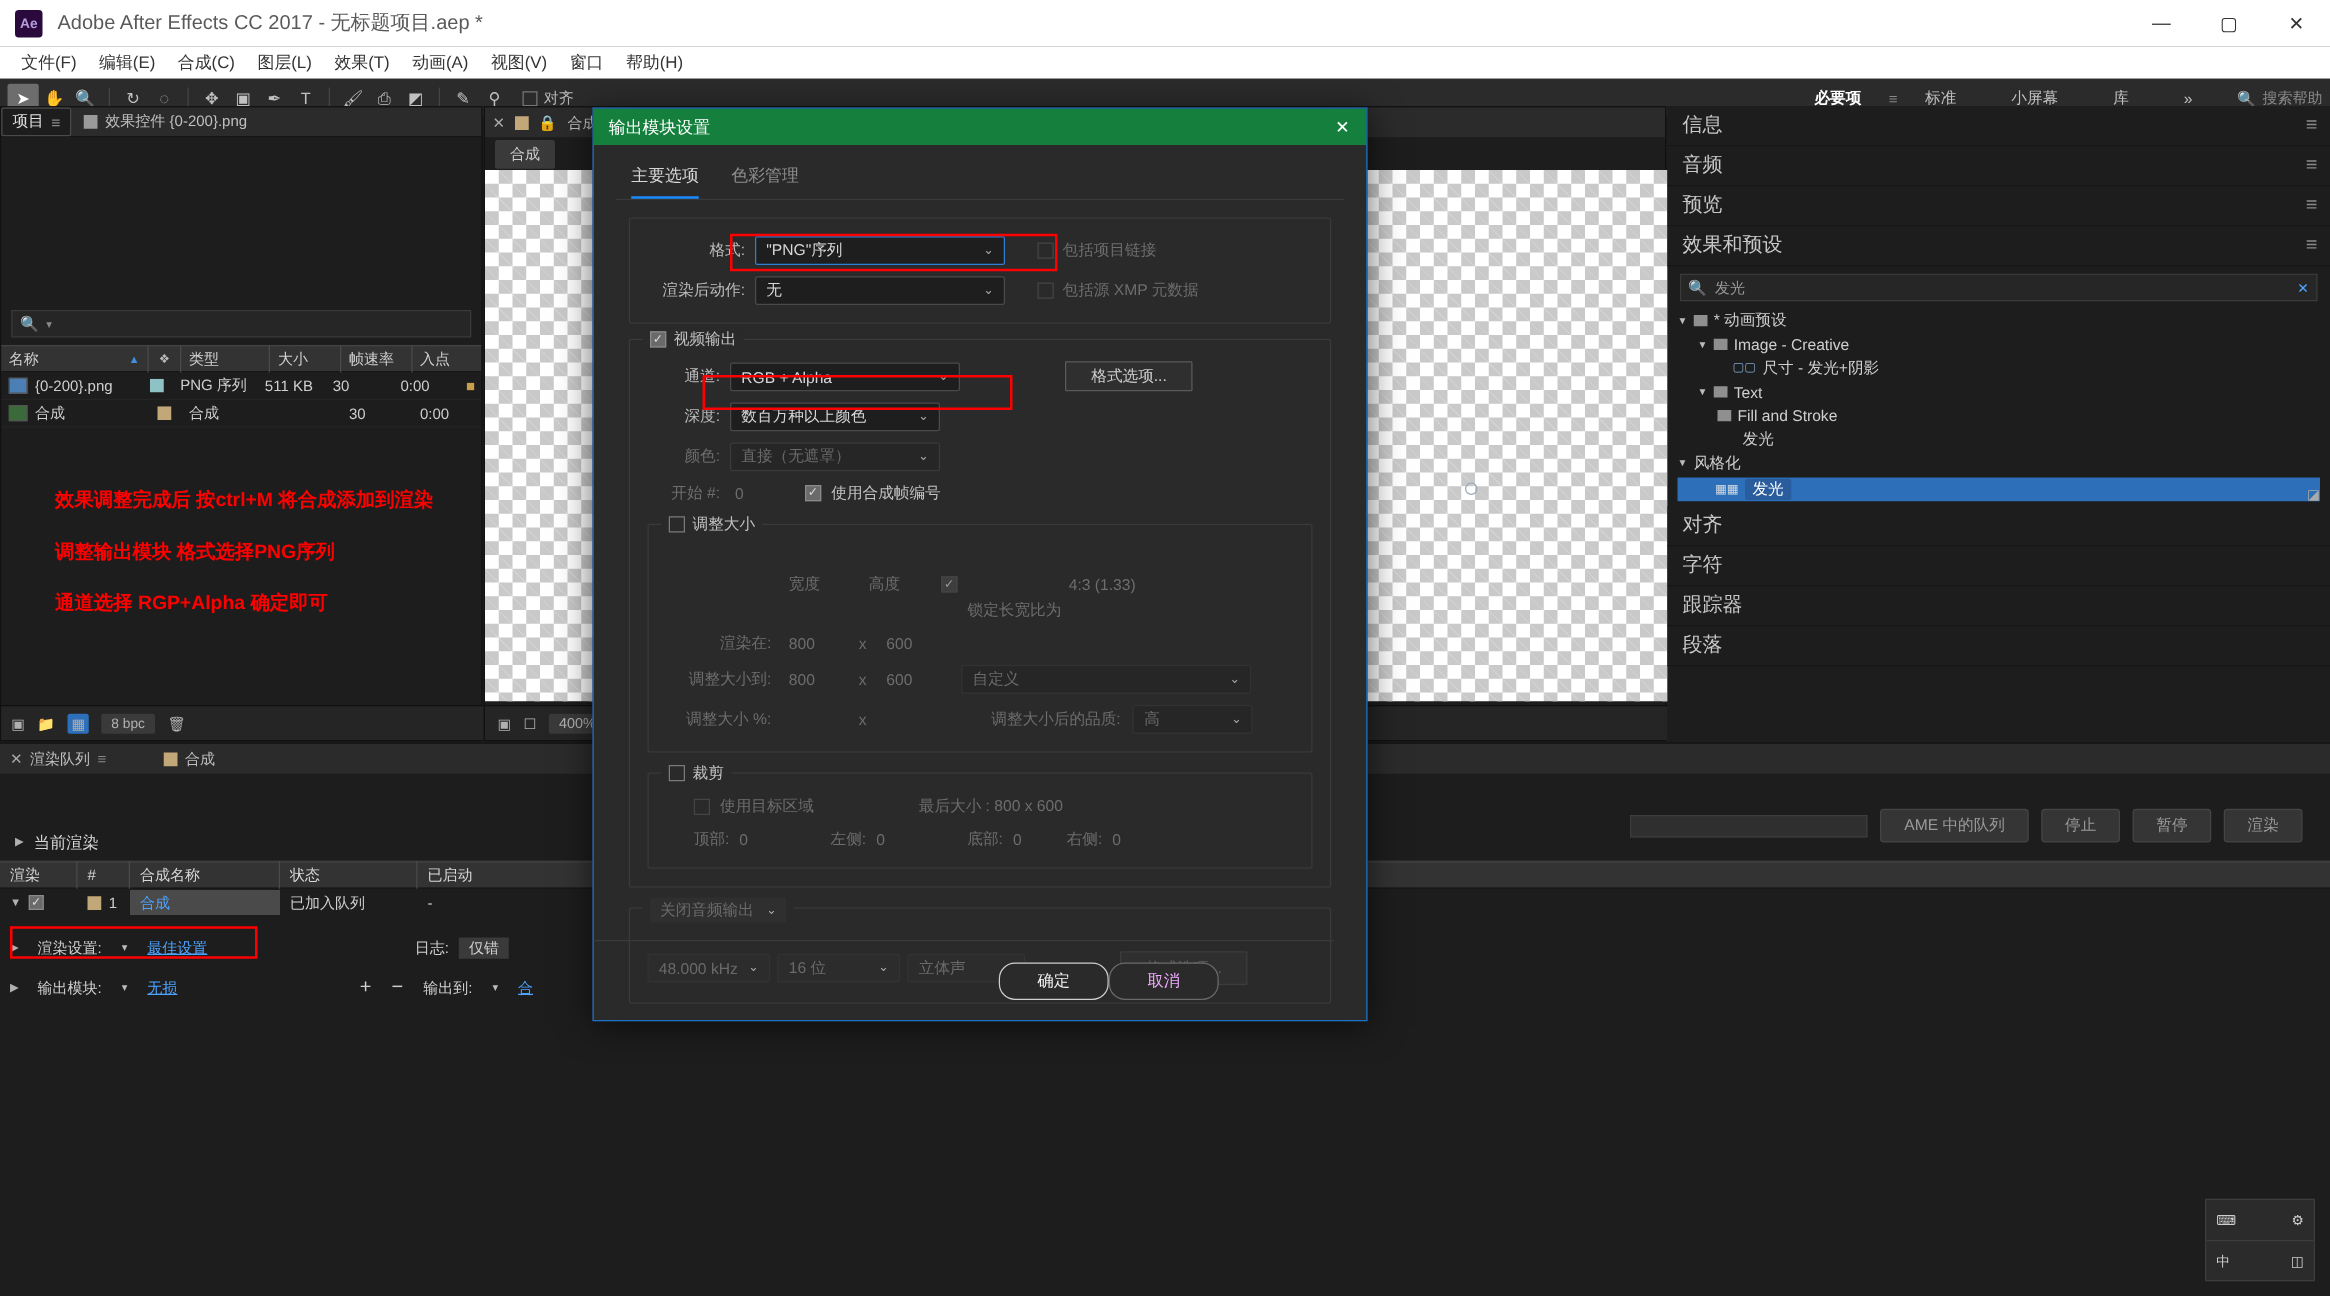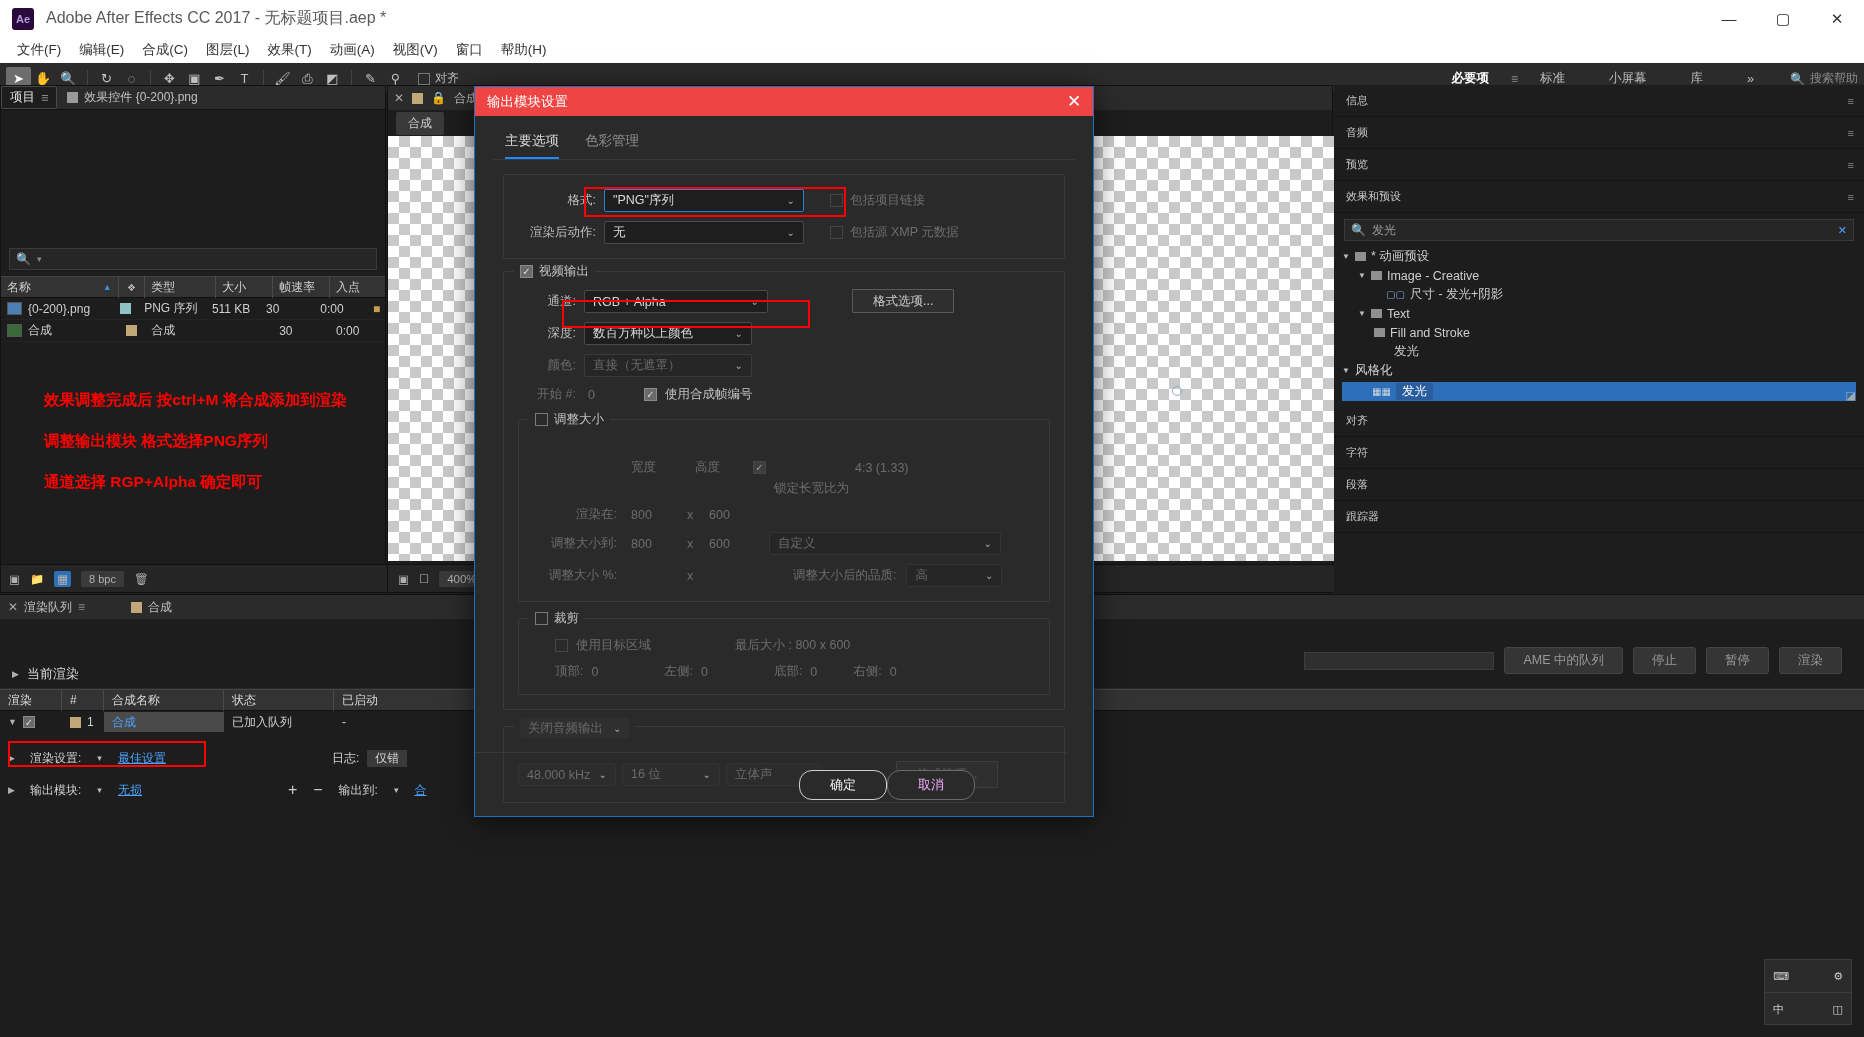--- a/index.html
+++ b/index.html
@@ -96,21 +96,21 @@
     background-position:0 0, 11px 11px;
   }
   .comp-bottom { position:absolute; left:0; bottom:0; width:946px; height:28px; background:#252525;
     display:flex; align-items:center; font-size:11.5px; color:#b0b0b0; gap:10px; padding:0 10px;
     border-top:1px solid #111;}
   .zoomchip { background:#3a3a3a; padding:2px 8px; border-radius:2px;}
 
   
   #right-col { position:absolute; left:1334px; top:85px; width:530px; height:508px; background:#1d1d1d;}
   .rpanel-row { height:32px; display:flex; align-items:center; padding-left:12px;
-     font-size:11px; color:#c8c8c8; border-bottom:1px solid #161616; background:#1d1d1d;}
+     font-size:16px; color:#c8c8c8; border-bottom:1px solid #161616; background:#1d1d1d;}
   .rpanel-row .menu-dots { margin-left:auto; margin-right:10px; color:#888; }
   .effects-search { margin:6px 10px; height:22px; background:#262626; border:1px solid #3a3a3a;
     display:flex; align-items:center; padding:0 6px; color:#9a9a9a; font-size:12px; gap:6px;}
   .tree { font-size:12.5px; color:#cfcfcf; }
   .tree-row { height:19px; display:flex; align-items:center; gap:5px; padding-left:8px;}
   .tri { font-size:8px; color:#bbb; }
   .folder { width:11px;height:9px;background:#8f8f8f; display:inline-block;}
   .sel-row { background:#2a5d9e; color:#fff; }
   .hi-row { background:#2d6fb8; }
 
@@ -132,22 +132,22 @@
   .rq-btn { background:#353535; color:#9a9a9a; border:1px solid #454545; border-radius:3px;
     font-size:12.5px; padding:4px 18px; }
 
   
   #modal {
     position:absolute; left:474px; top:86px; width:620px; height:731px;
     background:#2a2a2a; border:1px solid #1a73c8;
     box-shadow:0 4px 26px rgba(0,0,0,.6);
   }
   .modal-title {
-    height:29px; background:#ef4444; display:flex; align-items:center;
-    color:#fff; font-size:13.5px; padding-left:12px;
+    height:29px; background:#15803d; display:flex; align-items:center;
+    color:#fff; font-size:13.5px; padding-left:12px;font-family:Liberation Mono, monospace;
   }
   .modal-close { margin-left:auto; width:38px; height:29px; display:flex;
     align-items:center; justify-content:center; color:#fff; font-size:17px; }
   .modal-body { padding:16px 18px 0 18px; }
   .tabs { display:flex; gap:26px; padding-left:12px; border-bottom:0px; }
   .tab { font-size:13.5px; color:#8f8f8f; padding-bottom:7px; }
   .tab.active { color:#d6d6d6; border-bottom:2px solid #1a8cff; }
   .tabline { height:1px; background:#3a3a3a; margin:0 0 14px 0; }
 
   .group { border:1px solid #3a3a3a; border-radius:2px; margin:0 10px 12px 10px; padding:14px 14px 14px 14px;
@@ -410,24 +410,24 @@
     <div style="position:absolute;right:8px;top:304px;color:#aaa;font-size:11px;">◪</div>
 
     <div style="position:absolute;left:0;top:320px;width:530px;">
       <div class="rpanel-row">
         <span>对齐</span>
       </div>
       <div class="rpanel-row">
         <span>字符</span>
       </div>
       <div class="rpanel-row">
+        <span>跟踪器</span>
+      </div>
+      <div class="rpanel-row">
         <span>段落</span>
-      </div>
-      <div class="rpanel-row">
-        <span>跟踪器</span>
       </div>
     </div>
   </div>
 
   <div id="rq-panel">
     <div class="rq-tabs">
       <span style="color:#aaa;">✕</span>
       <span>渲染队列</span>
       <span style="color:#888;">≡</span>
       <span class="swatch" style="background:#c2a878;margin-left:40px;"></span>

